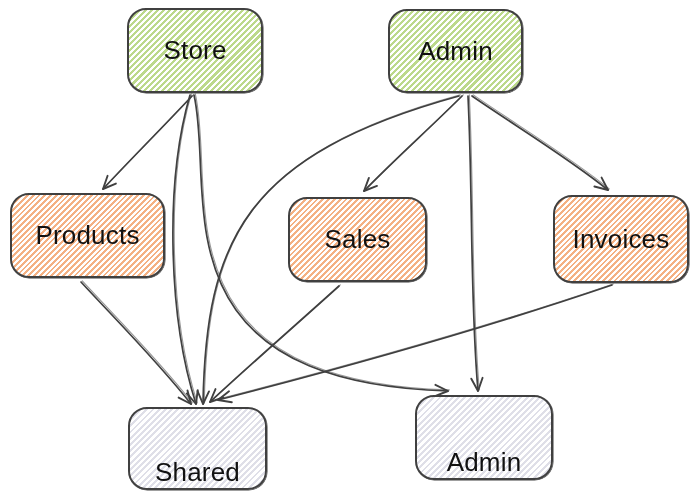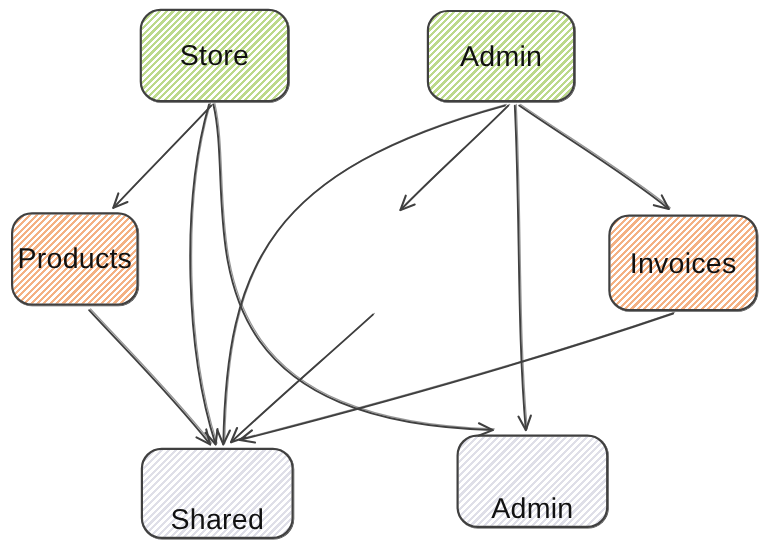--- a/index.html
+++ b/index.html
@@ -132,22 +132,25 @@
         <path d="M 229.0 391.3 L 218.0 400.0 L 231.8 402.3" class="arrowhead"></path>
       </g>
     </svg>
   <div class="node-layer">
       <div class="node green" style="left: 127px; top: 8px; width: 136px; height: 85px;">
         <span>Store</span>
       </div>
       <div class="node green" style="left: 388px; top: 9px; width: 135px; height: 84px;">
         <span>Admin</span>
       </div>
-      <div class="node orange" style="left: 10px; top: 193px; width: 116px; height: 85px;">
+      <div class="node orange" style="left: 10px; top: 193px; width: 155px; height: 85px;">
         <span>Products</span>
+      </div>
+      <div class="node orange" style="left: 288px; top: 197px; width: 139px; height: 85px;">
+        <span>Sales</span>
       </div>
       <div class="node orange" style="left: 553px; top: 195px; width: 136px; height: 88px;">
         <span>Invoices</span>
       </div>
       <div class="node gray" style="left: 128px; top: 407px; width: 139px; height: 83px;">
         <span>Shared</span>
       </div>
       <div class="node gray" style="left: 415px; top: 395px; width: 138px; height: 85px;">
         <span>Admin</span>
       </div>

